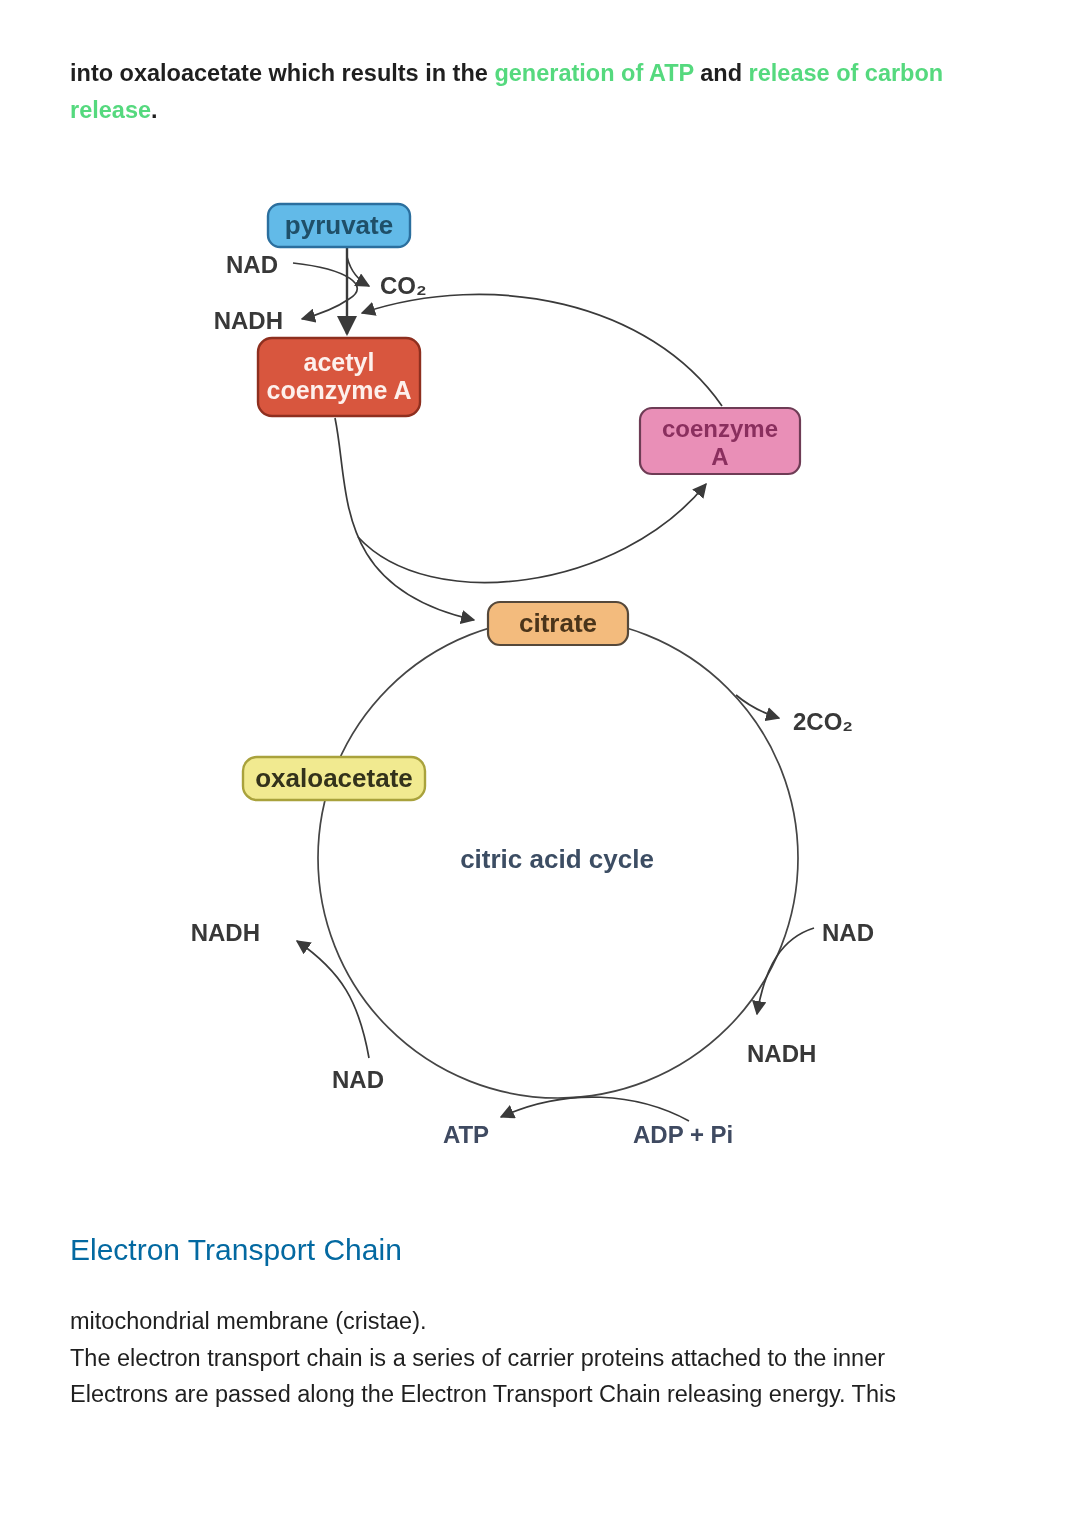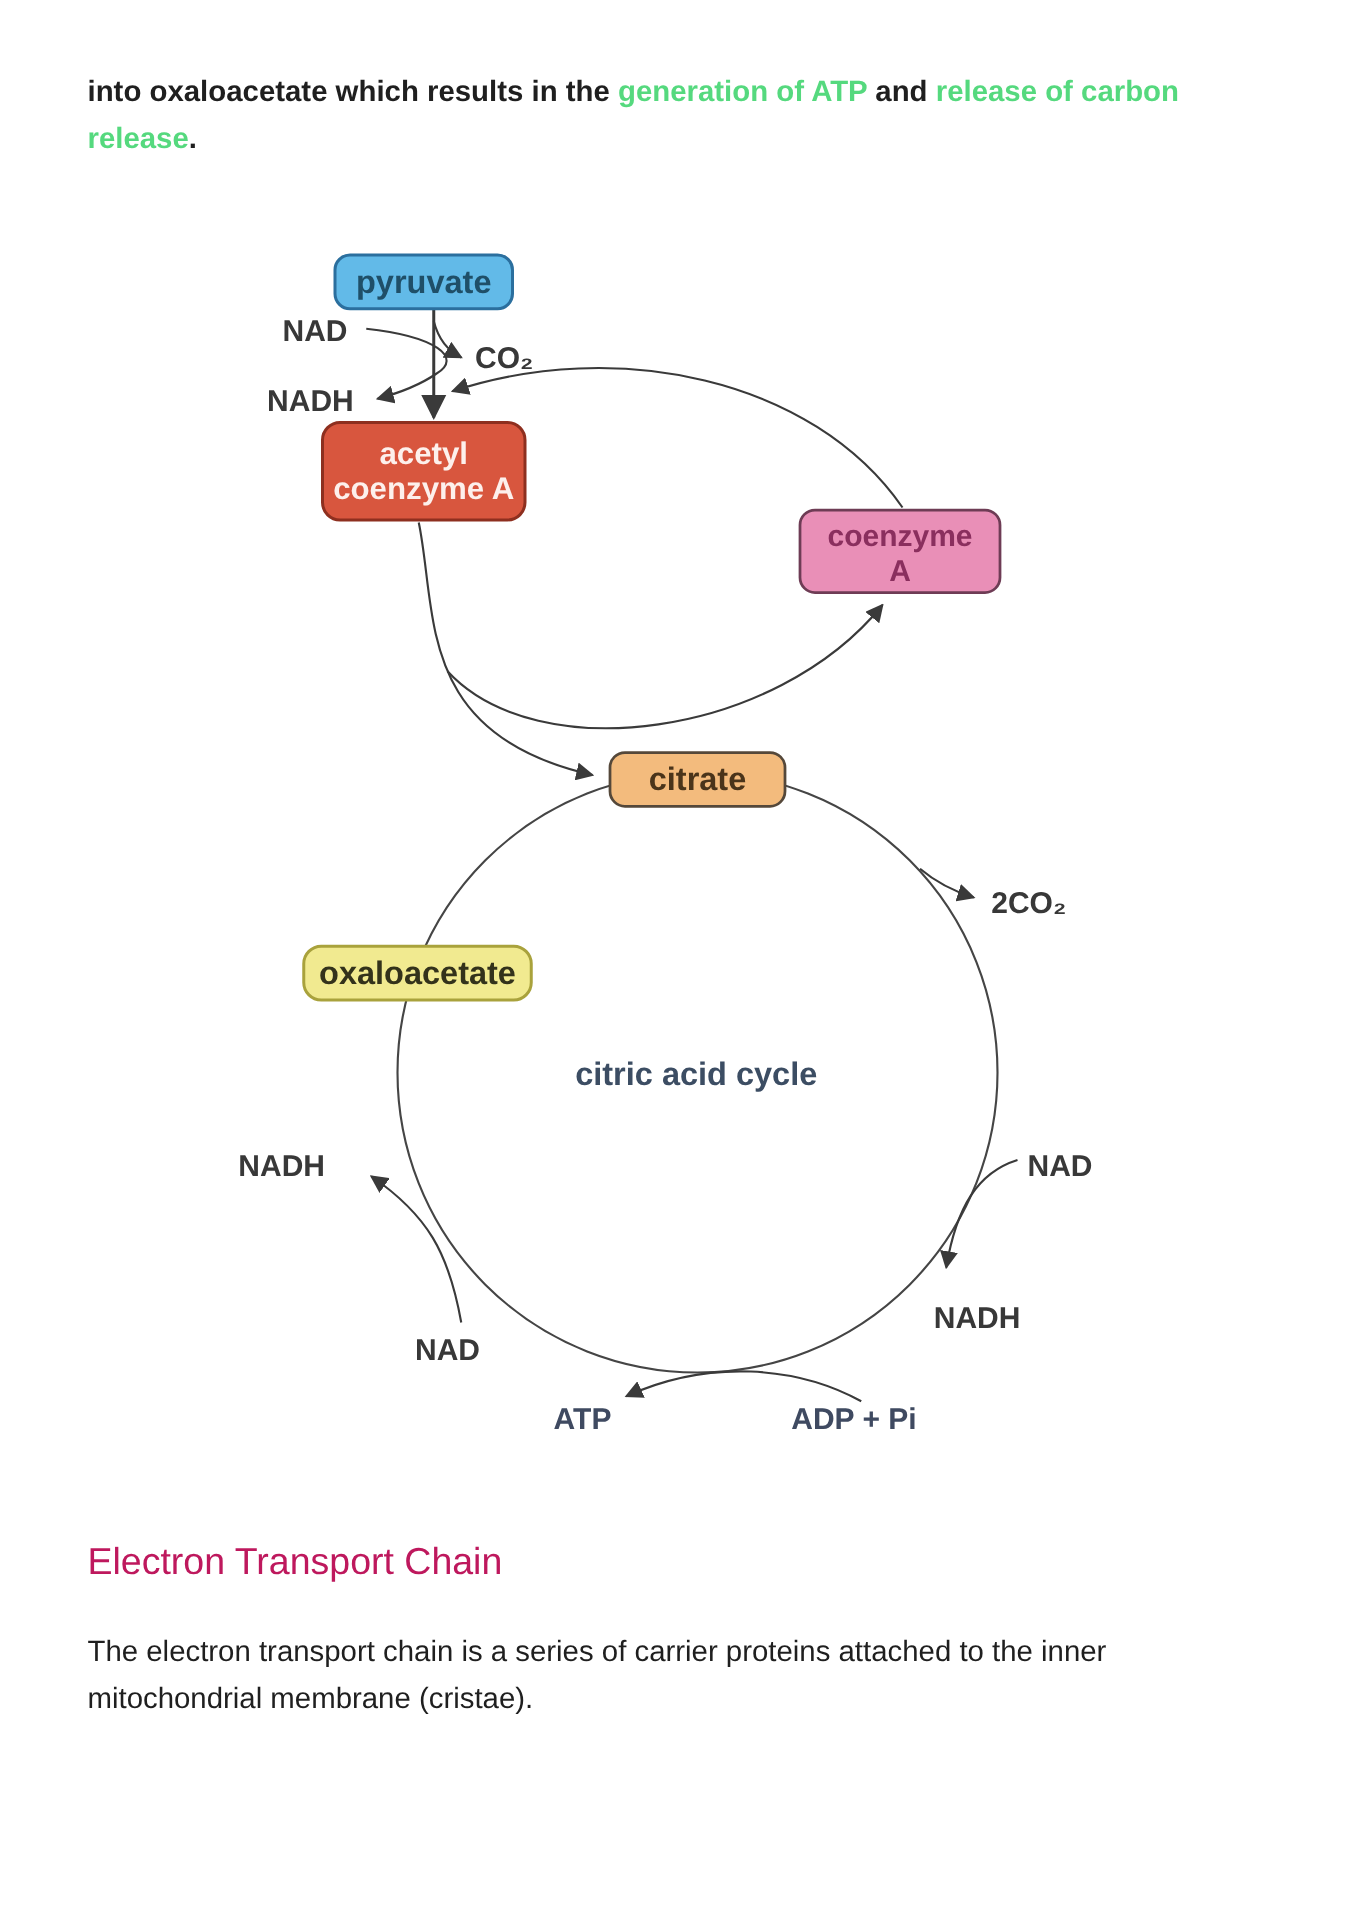--- a/index.html
+++ b/index.html
@@ -8,21 +8,21 @@
     font-family:"Liberation Sans", sans-serif;color:#1f1f1f;overflow:hidden;
   }
   .intro{
     position:absolute;left:70px;top:55px;width:950px;
     font-size:23.5px;line-height:37px;font-weight:bold;
   }
   .green{color:#55d97e;}
   .diagram-svg{position:absolute;left:0;top:190px;width:1080px;height:1000px;}
   .heading{
     position:absolute;left:70px;top:1233px;width:950px;
-    font-size:30px;font-weight:400;color:#be185d;
+    font-size:30px;font-weight:400;color:#0369a1;
   }
   .paragraph{
     position:absolute;left:70px;top:1303px;width:950px;
     font-size:23.5px;line-height:36.5px;
   }
   .pline{display:block;white-space:nowrap;}
   svg text{font-family:"Liberation Sans", sans-serif;}
   .node-label{font-weight:bold;}
   .flow-label{font-weight:bold;font-size:24px;fill:#383838;}
   .energy-label{font-weight:bold;font-size:24px;fill:#3f4a61;}
@@ -92,15 +92,16 @@
   <text class="flow-label" x="747" y="872">NADH</text>
   <text class="flow-label" x="260" y="751" text-anchor="end">NADH</text>
   <text class="flow-label" x="358" y="898" text-anchor="middle">NAD</text>
   <text class="energy-label" x="466" y="953" text-anchor="middle">ATP</text>
   <text class="energy-label" x="633" y="953">ADP + Pi</text>
 </svg>
 
 <div class="heading">Electron Transport Chain</div>
 
 <div class="paragraph">
+  <span class="pline">mitochondrial membrane (cristae).</span>
   <span class="pline">The electron transport chain is a series of carrier proteins attached to the inner</span>
-  <span class="pline">mitochondrial membrane (cristae).</span>
+  <span class="pline">Electrons are passed along the Electron Transport Chain releasing energy. This</span>
 </div>
 
 </body></html>

